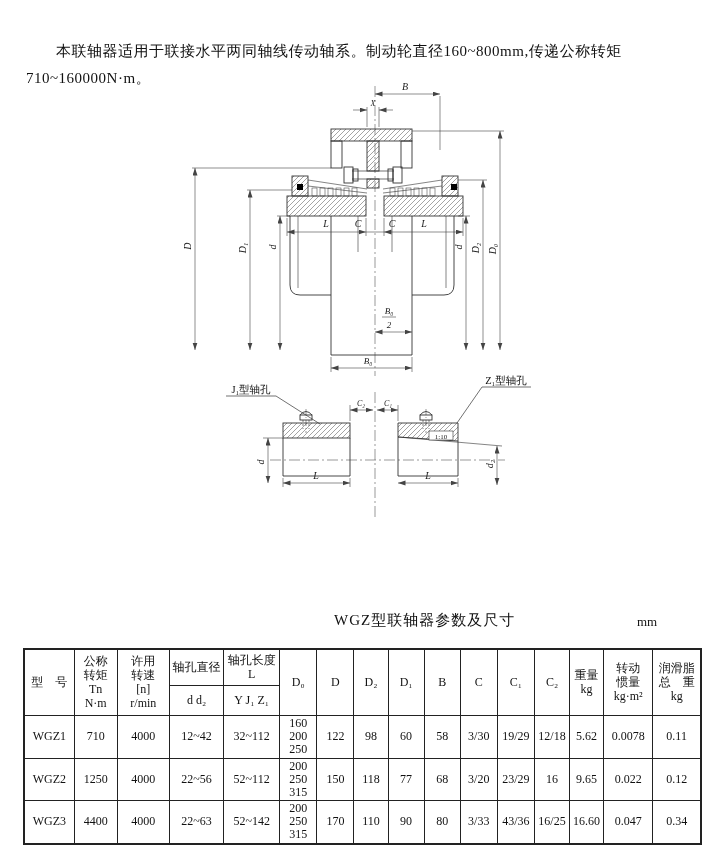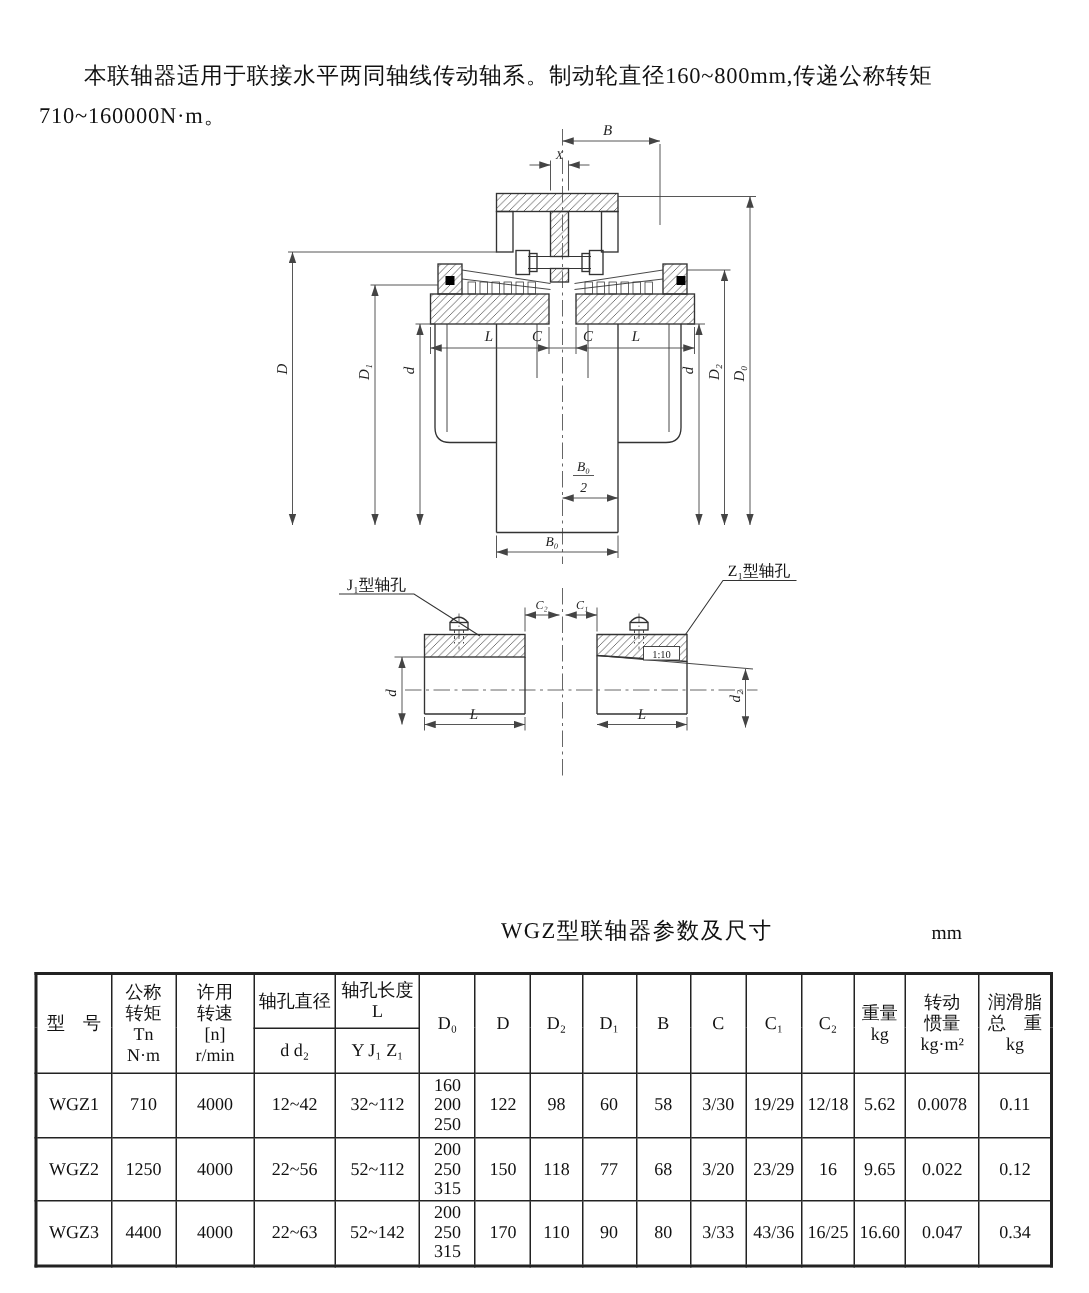--- a/index.html
+++ b/index.html
@@ -3,21 +3,21 @@
 <meta charset="utf-8">
 <style>
   html,body{margin:0;padding:0;}
   body{width:726px;height:862px;position:relative;background:#fff;color:#111;
        font-family:"Liberation Serif","DejaVu Serif",serif;overflow:hidden;}
   .intro{position:absolute;top:6px;left:26px;width:676px;font-size:15px;line-height:27px;
          text-indent:2em;letter-spacing:0.5px;margin-top:32px;}
   .diagram{position:absolute;top:0;left:0;}
   .title-row{position:absolute;top:611px;left:0;width:654px;height:22px;margin-left:29px;}
   .tbl-title{position:absolute;left:305px;top:0;font-size:15px;letter-spacing:1px;}
-  .tbl-unit{position:absolute;left:592px;top:3px;font-size:13px;font-family:Liberation Serif, serif;}
+  .tbl-unit{position:absolute;left:608px;top:3px;font-size:13px;font-family:Liberation Serif, serif;}
   table{position:absolute;top:648px;left:23px;width:679px;border-collapse:collapse;
         table-layout:fixed;font-family:"Liberation Serif","DejaVu Serif",serif;}
   th,td{border:1px solid #222;text-align:center;vertical-align:middle;
         font-weight:normal;font-size:12px;padding:0 1px;white-space:pre-line;}
   table{border:2px solid #222;}
   thead tr.r1{height:36px;}  thead tr.r2{height:30px;}
   tbody tr.b1{height:43px;}  tbody tr.b2{height:42px;}  tbody tr.b3{height:44px;}
   td.stack{line-height:13px;}
   th{line-height:14px;text-align:center;}
 </style>

